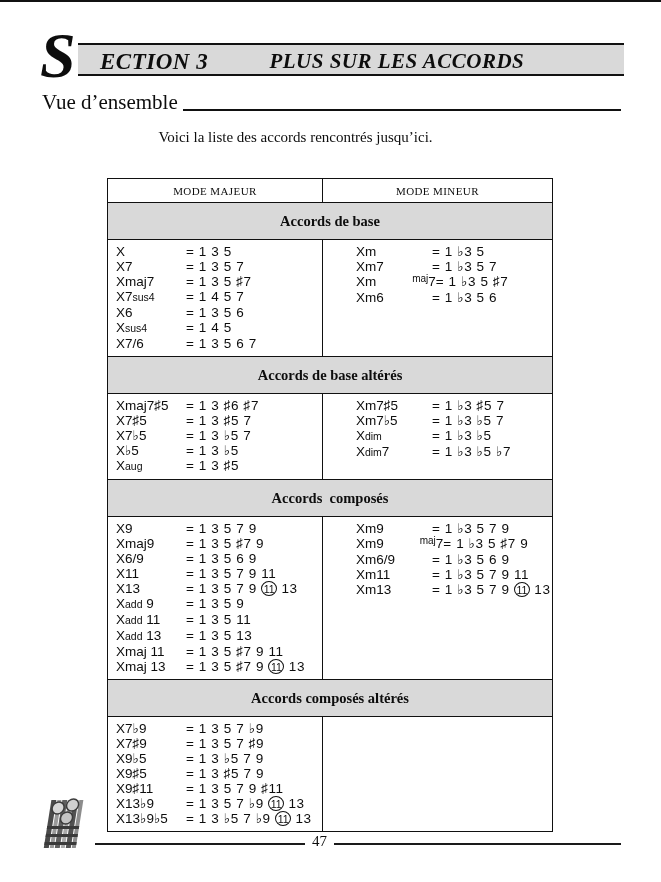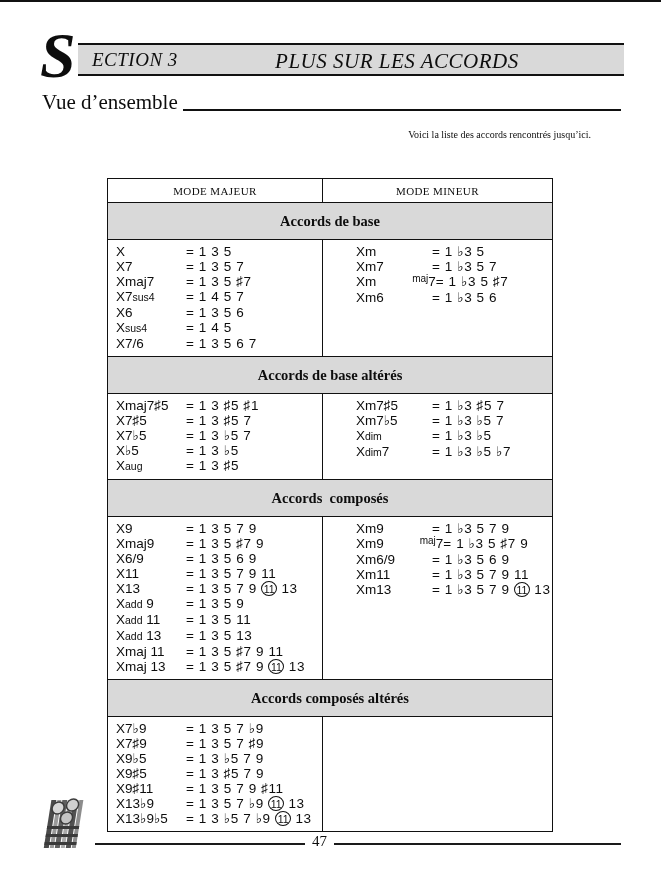--- a/index.html
+++ b/index.html
@@ -14,32 +14,32 @@
   
   .drop-cap {
     position:absolute; left:40px; top:24px; font-size:64px; line-height:1;
     font-weight:bold; font-style:italic; font-family:"Liberation Serif", serif;
   }
   .banner {
     position:absolute; left:78px; top:43px; width:546px; height:33px;
     background:#d9d9d9; border-top:2px solid #111; border-bottom:2px solid #111;
   }
   .banner-label {
-    position:absolute; left:14px; top:4px; font-size:19px; font-weight:normal; font-style:italic;
+    position:absolute; left:22px; top:4px; font-size:23px; font-weight:bold; font-style:italic;
     letter-spacing:0.5px;
   }
   .banner-title {
     position:absolute; left:58.4%; top:4px; transform:translateX(-50%);
-    font-size:21px; font-weight:normal; font-style:italic; letter-spacing:0.5px; white-space:nowrap;
+    font-size:21px; font-weight:bold; font-style:italic; letter-spacing:0.5px; white-space:nowrap;
   }
 
   
   .h2 { position:absolute; left:42px; top:90px; font-size:21px; font-weight:normal; }
   .h2-rule { position:absolute; left:183px; top:109px; width:438px; height:2px; background:#111; }
-  .intro { position:absolute; left:0; top:129px; width:591px; text-align:right; font-size:10px; }
+  .intro { position:absolute; left:0; top:129px; width:591px; text-align:center; font-size:15px; }
 
   
   .chords-table {
     position:absolute; left:107px; top:178px; width:446px;
     border:1.5px solid #111;
     font-family:"Liberation Sans","DejaVu Sans",sans-serif;
   }
   .thead { display:flex; height:23px; }
   .thead .cell {
     flex:0 0 48.4%; display:flex; align-items:center; justify-content:center;
@@ -149,21 +149,21 @@
               <span class="cname">Xm6</span>
               <span class="cformula">= 1 ♭3 5 6</span>
             </div>
           </div>
         </div>
         <div class="band">Accords de base altérés</div>
         <div class="sec-body">
           <div class="col major">
             <div class="crow">
               <span class="cname">Xmaj7♯5</span>
-              <span class="cformula">= 1 3 ♯5 ♯1</span>
+              <span class="cformula">= 1 3 ♯6 ♯7</span>
             </div>
             <div class="crow">
               <span class="cname">X7♯5</span>
               <span class="cformula">= 1 3 ♯5 7</span>
             </div>
             <div class="crow">
               <span class="cname">X7♭5</span>
               <span class="cformula">= 1 3 ♭5 7</span>
             </div>
             <div class="crow">

